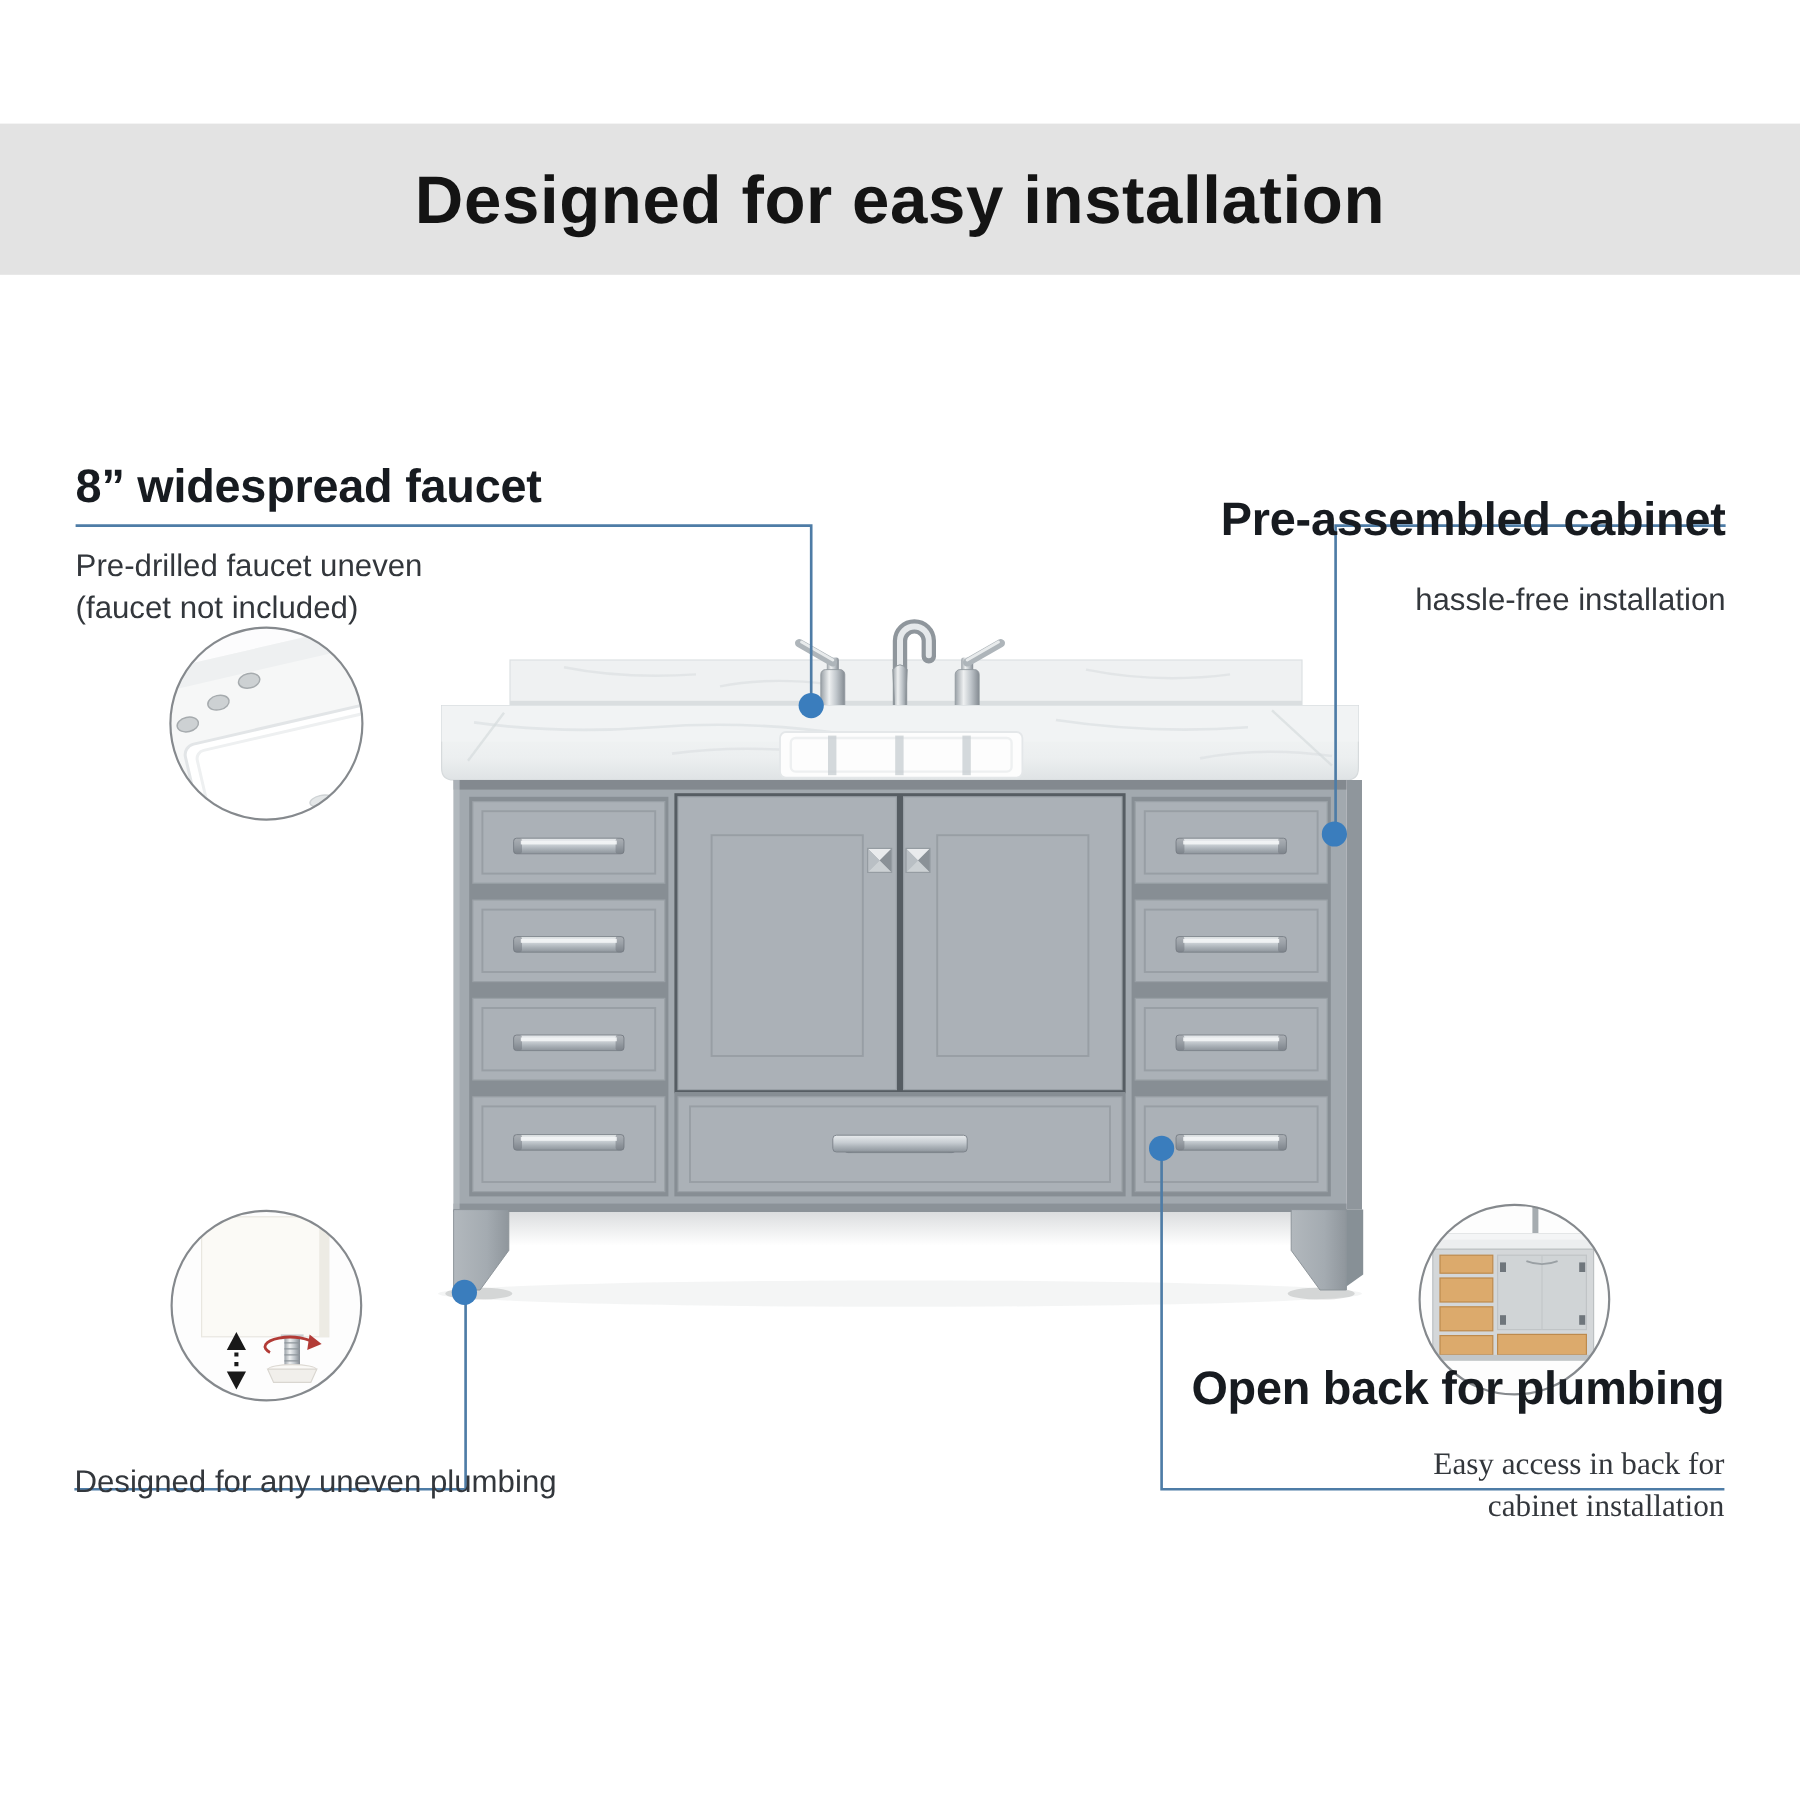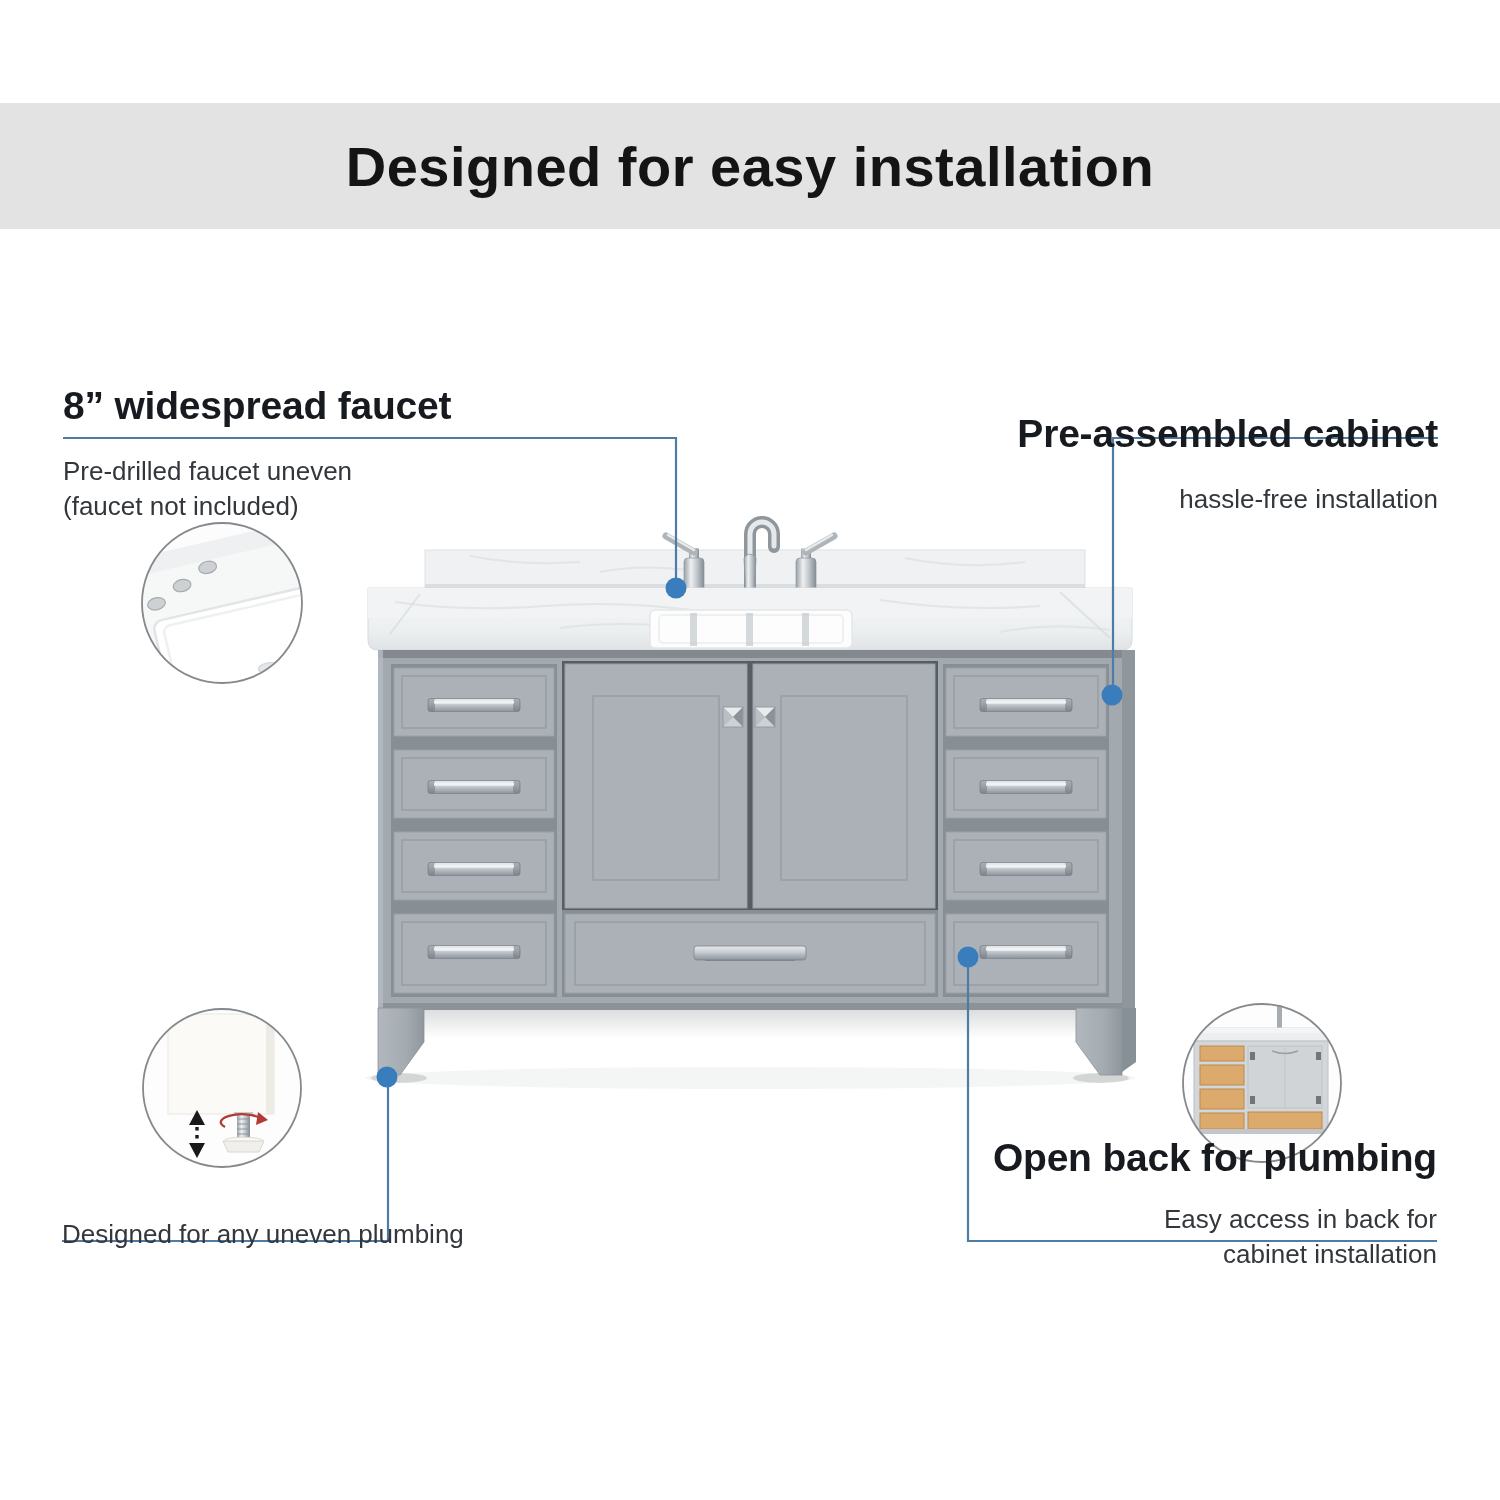--- a/index.html
+++ b/index.html
@@ -340,19 +340,19 @@
   </div>
 
   <div class="callout" style="left:62px;top:1193px;width:620px;">
     <div class="co-body" style="margin-top:24px;">
       <span>Designed for any uneven plumbing</span>
     </div>
   </div>
 
   <div class="callout align-right" style="right:63px;top:1138px;width:520px;">
     <h2 class="co-heading">Open back for plumbing</h2>
-    <div class="co-body" style="margin-top:24px;">
+    <div class="co-body" style="margin-top:24px;font-family:Liberation Serif, serif;">
       <span>Easy access in back for</span>
       <span>cabinet installation</span>
     </div>
   </div>
 
 </div>
 
 </body></html>

